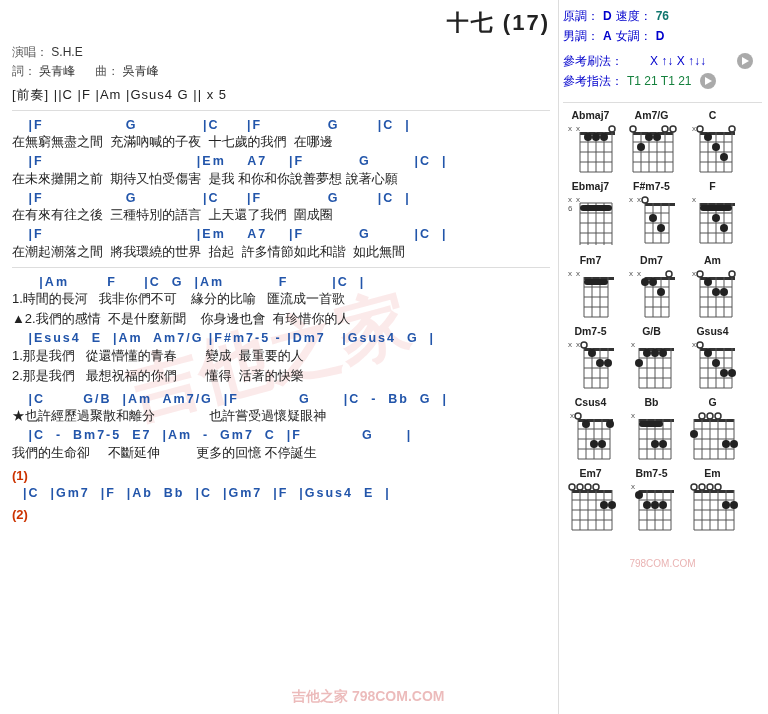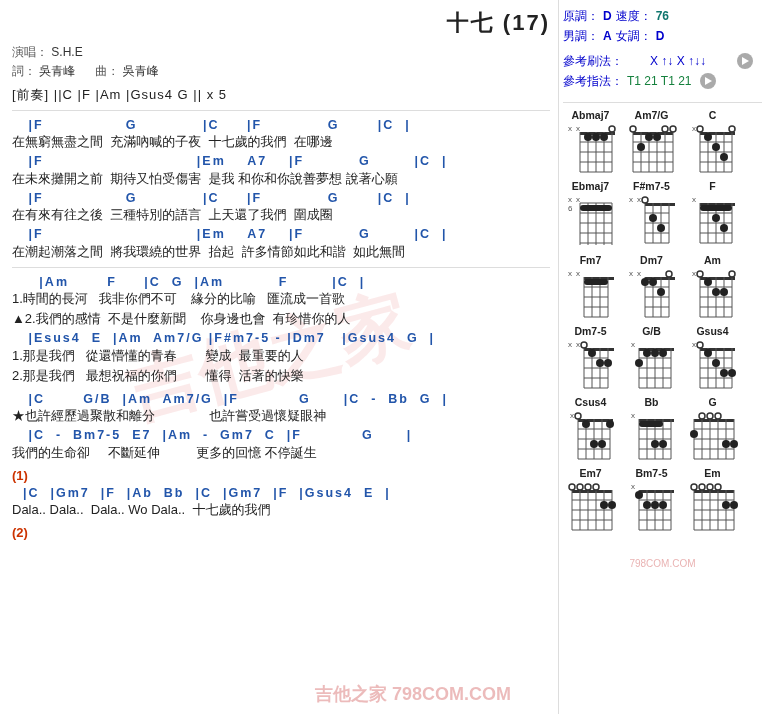--- a/index.html
+++ b/index.html
@@ -224,28 +224,27 @@
       <div class="lyric-line">★也許經歷過聚散和離分               也許嘗受過懷疑眼神</div>
       <div class="chord-line">   |C  -  Bm7-5  E7  |Am  -  Gm7  C  |F           G      |</div>
       <div class="lyric-line">我們的生命卻     不斷延伸          更多的回憶 不停誕生</div>
     </div>
 
     <div class="section-block">
       <div style="margin-bottom:2px;">
         <span class="section-label">(1)</span>
       </div>
       <div class="chord-line">  |C  |Gm7  |F  |Ab  Bb  |C  |Gm7  |F  |Gsus4  E  |</div>
-      <div class="lyric-line">Dala.. Dala..  Dala.. Wo Dala..  十七歲的我們</div>
     </div>
 
     <div class="section-block">
       <span class="section-label">(2)</span>
     </div>
 
-    <div style="position:absolute;bottom:8px;left:315px;font-size:18px;color:rgba(200,60,60,0.35);font-weight:bold;pointer-events:none;">
+    <div style="position:absolute;bottom:8px;left:292px;font-size:14px;color:rgba(200,60,60,0.35);font-weight:bold;pointer-events:none;">
       吉他之家 798COM.COM
     </div>
 
   </div>
 
   <div class="right-panel">
 
     <div class="right-top-info">
       <div class="info-row">
         <span>原調：</span>

